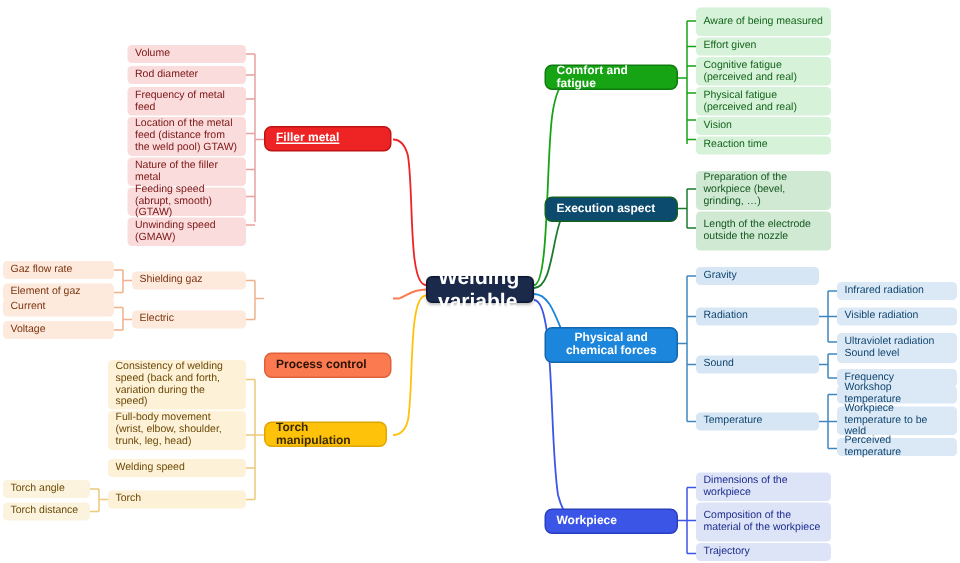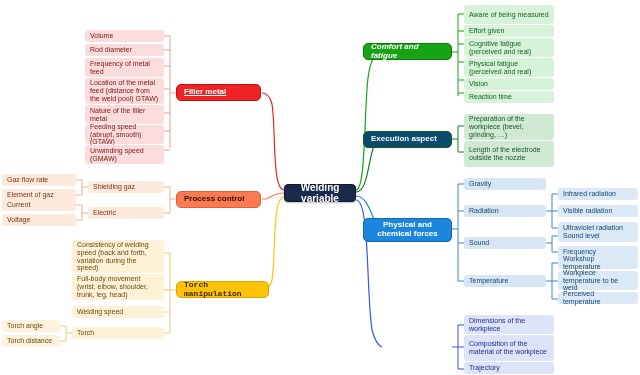--- a/index.html
+++ b/index.html
@@ -14,32 +14,32 @@
     position:absolute;box-sizing:border-box;
     border-radius:4px;
     display:flex;align-items:center;
     line-height:1.12;
   }
   .node .txt{display:block;width:100%;}
 
   
   .root{
     background:#1b2a4a;color:#ffffff;border:1px solid #0d1730;
-    font-weight:bold;font-size:10px;border-radius:4px;
-    padding:4px 7px;justify-content:center;text-align:center;
+    font-weight:bold;font-size:14px;border-radius:4px;
+    padding:4px 7px;justify-content:center;
     box-shadow:0 1px 2px rgba(0,0,0,.25);
   }
   
   .main{font-weight:bold;font-size:8px;color:#ffffff;padding:4px 7px;border-radius:5px;}
   .m-green      {background:#16a314;border:1px solid #0f7a0d;}
   .m-darkgreen  {background:#0c4a6e;border:1px solid #126022;}
   .m-blue       {background:#1b86db;border:1px solid #1368ad;text-align:center;}
   .m-royal      {background:#3b55e6;border:1px solid #2a3fc0;}
   .m-red        {background:#ee2424;border:1px solid #c01414;text-decoration:underline;}
-  .m-orange     {background:#fb7a4f;border:1px solid #e0603a;color:#2a1206;}
+  .m-orange     {background:#fb7a4f;border:1px solid #e0603a;color:#2a1206;margin-top:44px;}
   .m-gold       {background:#ffc20a;border:1px solid #e0a600;color:#3a2a00;}
 
   
   .leaf{font-size:7px;padding:3px 5px;border-radius:3px;}
   .l-green   {background:#d6f2d8;color:#14641c;}
   .l-dgreen  {background:#cfe9d2;color:#14571f;}
   .l-blue    {background:#d6e6f5;color:#10456e;}
   .l-blue2   {background:#dbe9f7;color:#10456e;}
   .l-royal   {background:#dde4f8;color:#1c2c8c;}
   .l-pink    {background:#fbdcdc;color:#7a1414;}
@@ -110,21 +110,21 @@
     <path d="M170,253 L164,253 M170,290 L164,290 M170,312 L164,312 M170,333 L164,333" stroke="#edc97a" stroke-width="1" fill="none"></path>
     <path d="M72,333 L66,333" stroke="#edc97a" stroke-width="1" fill="none"></path>
     <path d="M66,326 L66,341" stroke="#edc97a" stroke-width="1" fill="none"></path>
     <path d="M66,326 L60,326 M66,341 L60,341" stroke="#edc97a" stroke-width="1" fill="none"></path>
   </svg>
 
   <div class="node root" style="left:284px;top:184px;width:72px;height:18px;">
     <span class="txt">Welding variable</span>
   </div>
 
-  <div class="node main m-green" style="left:363px;top:43px;width:89px;height:17px;font-style:italic;">
+  <div class="node main m-green" style="left:363px;top:43px;width:89px;height:17px;">
     <span class="txt">Comfort and fatigue</span>
   </div>
   <div class="node leaf l-green" style="left:464px;top:5px;width:90px;height:19px;">
     <span class="txt">Aware of being measured</span>
   </div>
   <div class="node leaf l-green" style="left:464px;top:25px;width:90px;height:12px;">
     <span class="txt">Effort given</span>
   </div>
   <div class="node leaf l-green" style="left:464px;top:38px;width:90px;height:19px;">
     <span class="txt">Cognitive fatigue (perceived and real)</span>
@@ -182,20 +182,23 @@
   <div class="node leaf l-blue2" style="left:558px;top:257px;width:80px;height:12px;">
     <span class="txt">Workshop temperature</span>
   </div>
   <div class="node leaf l-blue2" style="left:558px;top:271px;width:80px;height:19px;">
     <span class="txt">Workpiece temperature to be weld</span>
   </div>
   <div class="node leaf l-blue2" style="left:558px;top:292px;width:80px;height:12px;">
     <span class="txt">Perceived temperature</span>
   </div>
 
+  <div class="node main m-royal" style="left:363px;top:339px;width:89px;height:17px;">
+    <span class="txt">Workpiece</span>
+  </div>
   <div class="node leaf l-royal" style="left:464px;top:315px;width:90px;height:19px;">
     <span class="txt">Dimensions of the workpiece</span>
   </div>
   <div class="node leaf l-royal" style="left:464px;top:335px;width:90px;height:26px;">
     <span class="txt">Composition of the material of the workpiece</span>
   </div>
   <div class="node leaf l-royal" style="left:464px;top:362px;width:90px;height:12px;">
     <span class="txt">Trajectory</span>
   </div>
 
@@ -239,21 +242,21 @@
   <div class="node leaf l-orange" style="left:88px;top:207px;width:76px;height:12px;">
     <span class="txt">Electric</span>
   </div>
   <div class="node leaf l-orange" style="left:2px;top:199px;width:74px;height:12px;">
     <span class="txt">Current</span>
   </div>
   <div class="node leaf l-orange" style="left:2px;top:214px;width:74px;height:12px;">
     <span class="txt">Voltage</span>
   </div>
 
-  <div class="node main m-gold" style="left:176px;top:281px;width:93px;height:17px;font-family:Liberation Mono, monospace;">
+  <div class="node main m-gold" style="left:176px;top:281px;width:82px;height:17px;">
     <span class="txt">Torch manipulation</span>
   </div>
   <div class="node leaf l-cream" style="left:72px;top:240px;width:92px;height:33px;">
     <span class="txt">Consistency of welding speed (back and forth, variation during the speed)</span>
   </div>
   <div class="node leaf l-cream" style="left:72px;top:274px;width:92px;height:26px;">
     <span class="txt">Full-body movement (wrist, elbow, shoulder, trunk, leg, head)</span>
   </div>
   <div class="node leaf l-cream" style="left:72px;top:306px;width:92px;height:12px;">
     <span class="txt">Welding speed</span>

